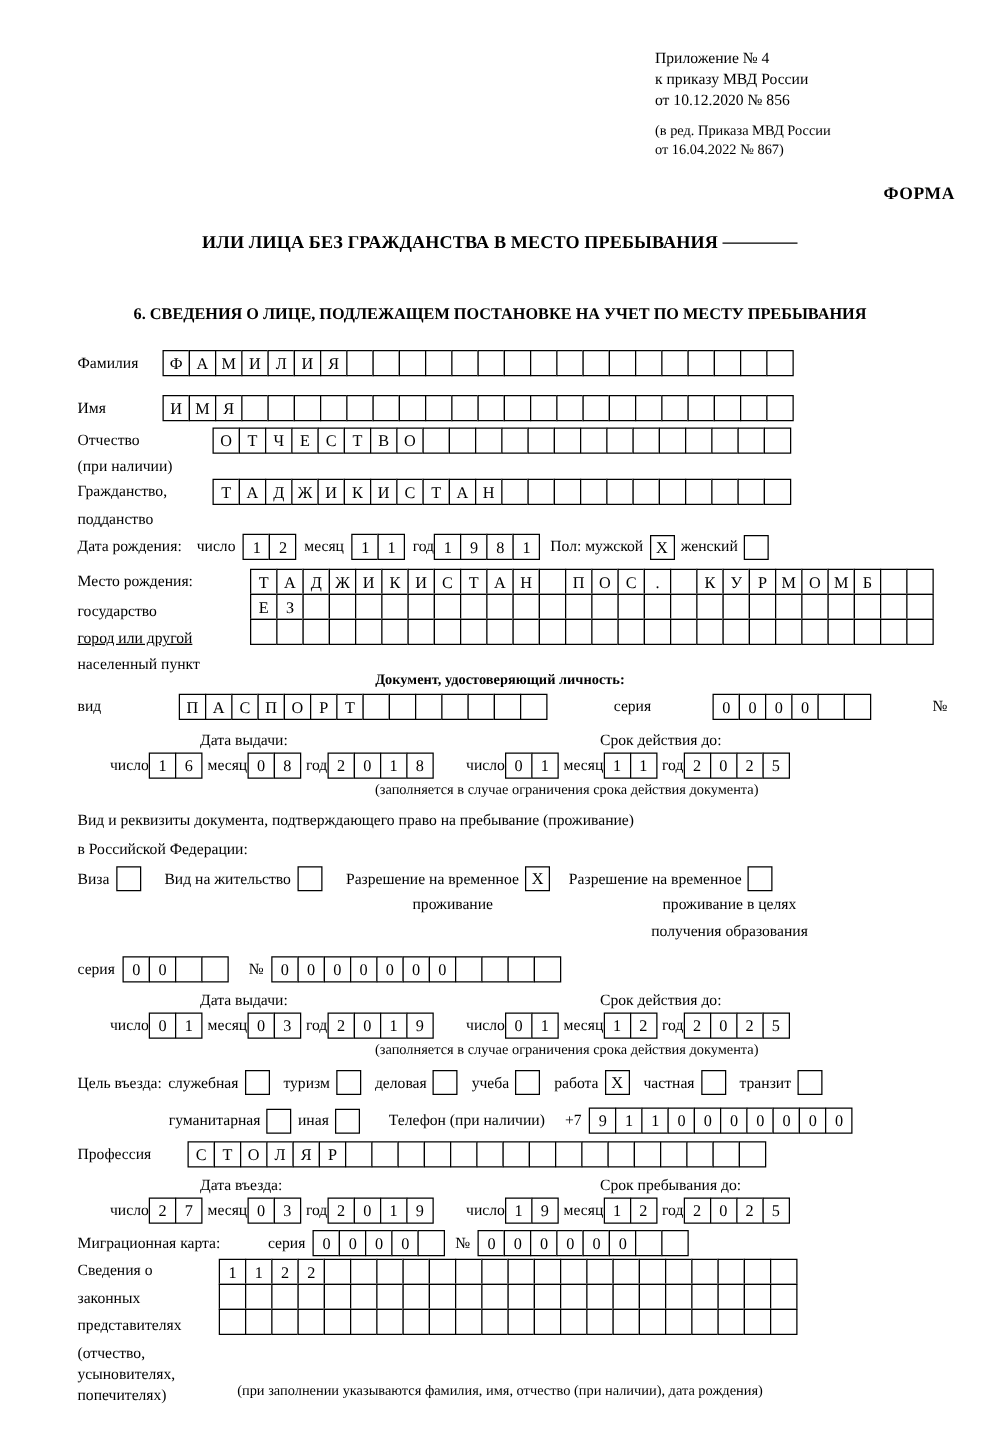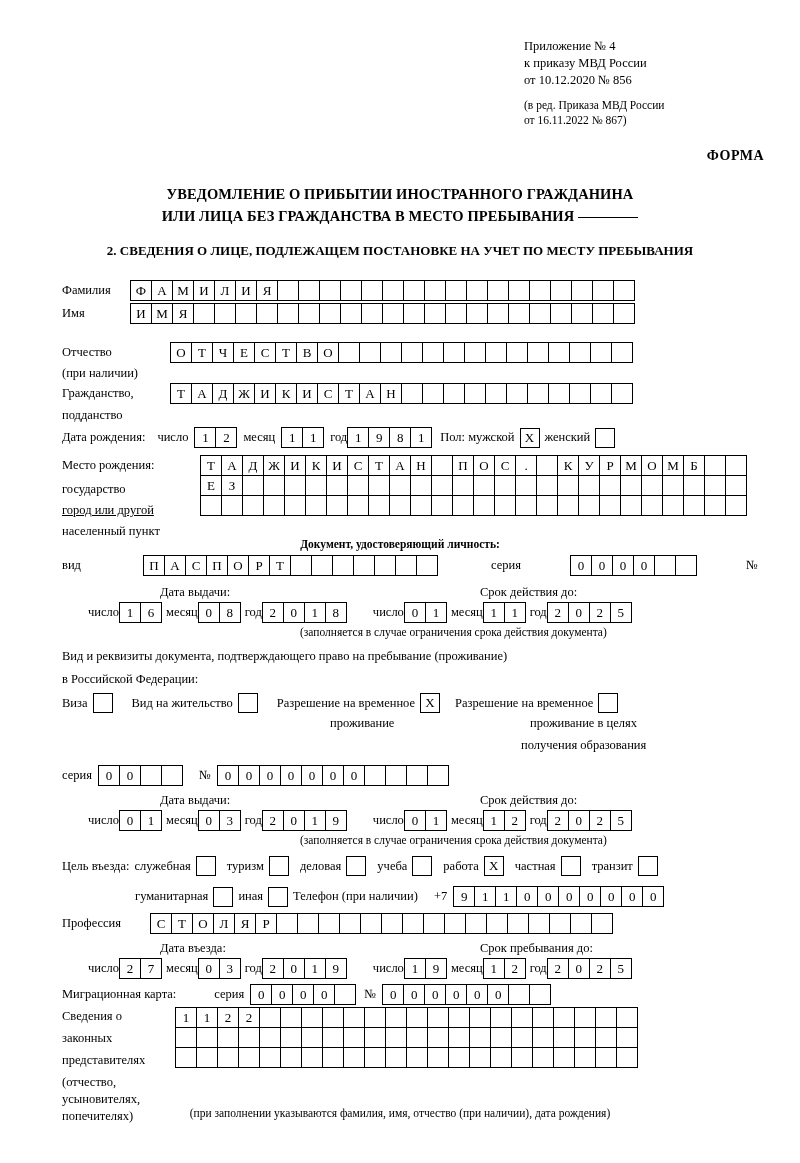--- a/index.html
+++ b/index.html
@@ -125,32 +125,31 @@
 </head>
 <body>
 
 <div class="page">
 
   <div class="header-block">
     <div>Приложение № 4</div>
     <div>к приказу МВД России</div>
     <div>от 10.12.2020 № 856</div>
     <div class="small">(в ред. Приказа МВД России</div>
-    <div class="small" style="margin-top:0">от 16.11.2022 № 867)</div>
+    <div class="small" style="margin-top:0">от 16.04.2022 № 867)</div>
   </div>
   <div class="form-word">ФОРМА</div>
 
   <div class="title">
-    <div>УВЕДОМЛЕНИЕ О ПРИБЫТИИ ИНОСТРАННОГО ГРАЖДАНИНА</div>
     <div>
       <span>ИЛИ ЛИЦА БЕЗ ГРАЖДАНСТВА В МЕСТО ПРЕБЫВАНИЯ</span><span class="rule"></span>
     </div>
   </div>
 
-  <div class="section-title">2. СВЕДЕНИЯ О ЛИЦЕ, ПОДЛЕЖАЩЕМ ПОСТАНОВКЕ НА УЧЕТ ПО МЕСТУ ПРЕБЫВАНИЯ</div>
+  <div class="section-title">6. СВЕДЕНИЯ О ЛИЦЕ, ПОДЛЕЖАЩЕМ ПОСТАНОВКЕ НА УЧЕТ ПО МЕСТУ ПРЕБЫВАНИЯ</div>
 
   <div class="row" style="left:62px; top:280px;">
     <span class="lbl" style="width:68px">Фамилия</span>
     <span class="boxes" id="surname-boxes">
         <span class="bx">Ф</span>
         <span class="bx">А</span>
         <span class="bx">М</span>
         <span class="bx">И</span>
         <span class="bx">Л</span>
         <span class="bx">И</span>
@@ -168,21 +167,21 @@
         <span class="bx"></span>
         <span class="bx"></span>
         <span class="bx"></span>
         <span class="bx"></span>
         <span class="bx"></span>
         <span class="bx"></span>
         <span class="bx"></span>
       </span>
   </div>
 
-  <div class="row" style="left:62px; top:303px;justify-content:flex-end;">
+  <div class="row" style="left:62px; top:316px;justify-content:flex-end;">
     <span class="lbl" style="width:68px">Имя</span>
     <span class="boxes" id="name-boxes">
         <span class="bx">И</span>
         <span class="bx">М</span>
         <span class="bx">Я</span>
         <span class="bx"></span>
         <span class="bx"></span>
         <span class="bx"></span>
         <span class="bx"></span>
         <span class="bx"></span>
@@ -594,21 +593,21 @@
     <span class="cbx"></span>
     <span class="lbl" style="margin-left:6px">транзит</span>
     <span class="cbx"></span>
   </div>
 
   <div class="row" style="left:135px; top:886px;">
     <span class="lbl">гуманитарная</span>
     <span class="cbx"></span>
     <span class="lbl" style="margin-left:0">иная</span>
     <span class="cbx"></span>
-    <span class="lbl" style="">Телефон (при наличии)</span>
+    <span class="lbl" style="margin-left:18px">Телефон (при наличии)</span>
     <span class="lbl" style="margin-left:16px">+7</span>
     <span class="boxes gap" id="phone-boxes">
         <span class="bx">9</span>
         <span class="bx">1</span>
         <span class="bx">1</span>
         <span class="bx">0</span>
         <span class="bx">0</span>
         <span class="bx">0</span>
         <span class="bx">0</span>
         <span class="bx">0</span>

